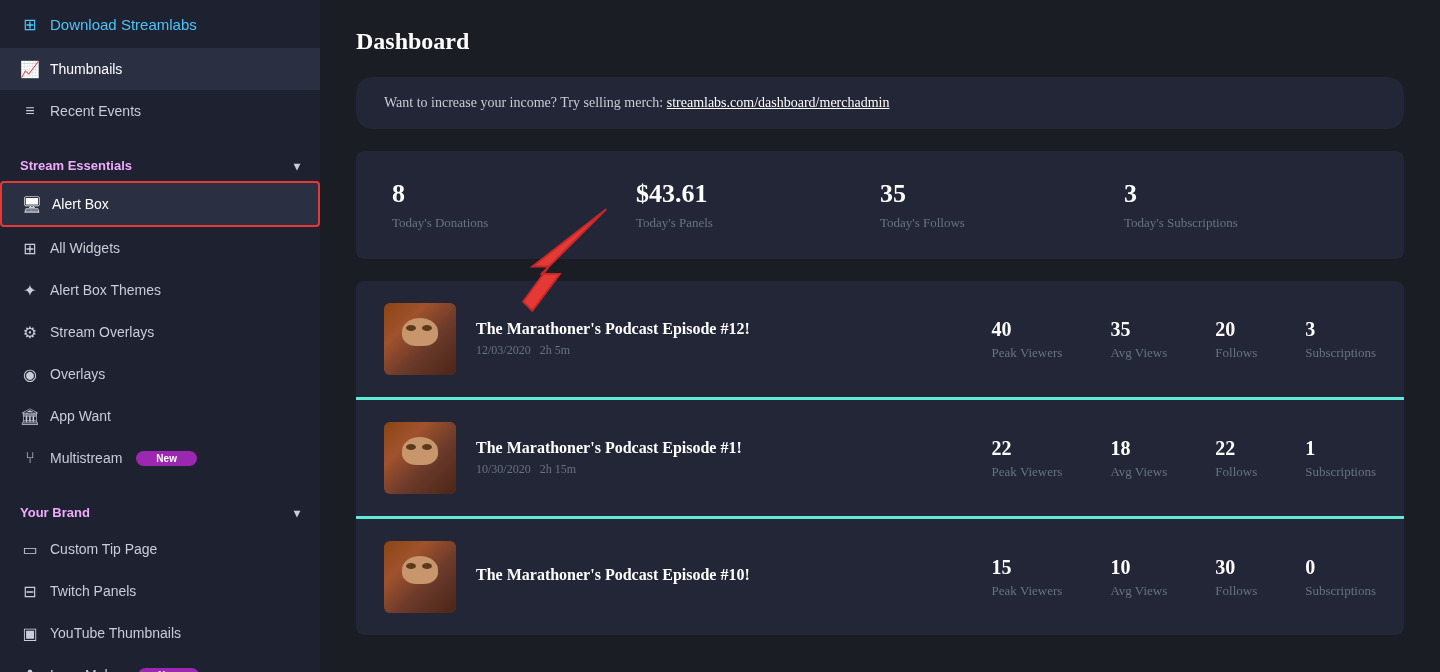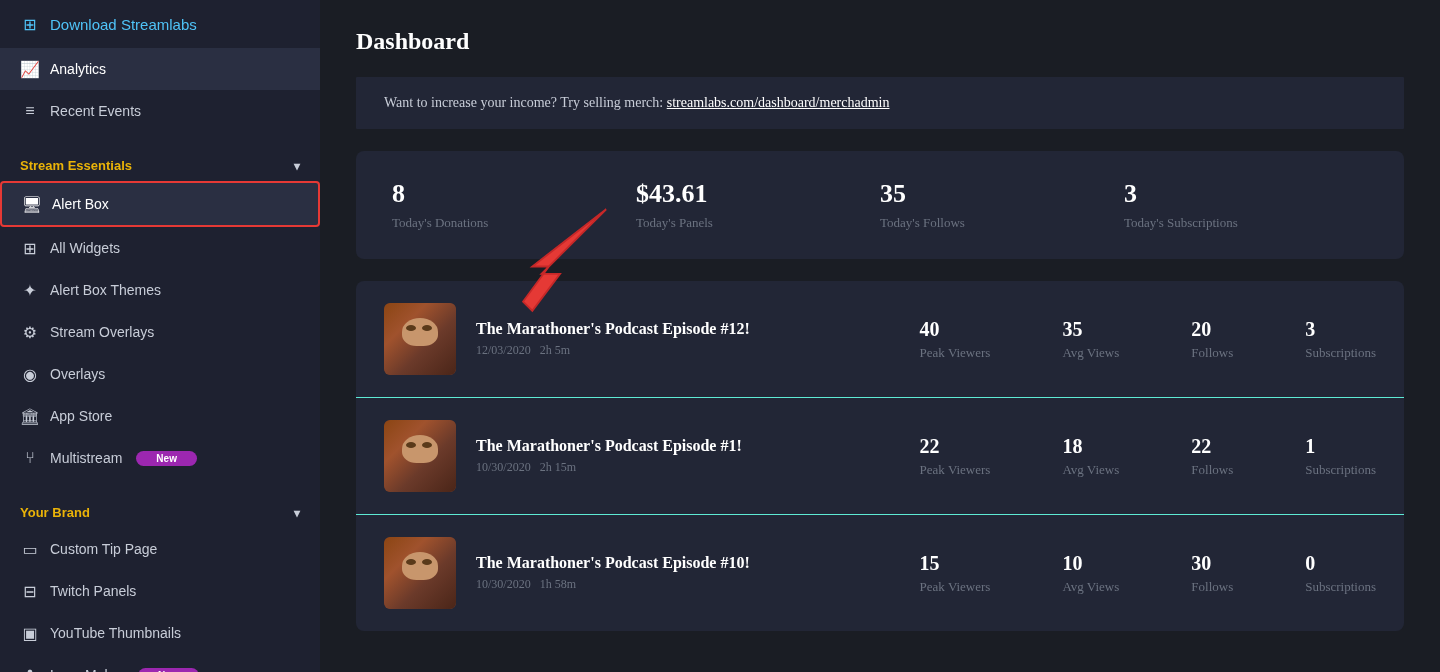--- a/index.html
+++ b/index.html
@@ -51,21 +51,21 @@
       border-radius: 4px;
     }
 
     .sidebar-section-header {
       display: flex;
       align-items: center;
       justify-content: space-between;
       padding: 14px 20px 8px 20px;
       font-size: 13px;
       font-weight: 700;
-      color: #eab308;
+      color: #f0abfc;
       text-transform: none;
       letter-spacing: 0;
     }
 
     .sidebar-divider {
       height: 1px;
       background: #2a2f42;
       margin: 6px 0;
     }
 
@@ -101,21 +101,21 @@
     .page-title {
       font-size: 24px;
       font-weight: 600;
       color: #fff;
       margin-bottom: 22px;
     }
 
     
     .banner {
       background: #222636;
-      border-radius: 1px;
+      border-radius: 16px;
       padding: 18px 28px;
       margin-bottom: 22px;
       font-size: 14px;
       color: #c8cdd8;
     }
     .banner a {
       color: #fff;
       text-decoration: underline;
     }
 
@@ -146,21 +146,21 @@
     .streams-container {
       background: #222636;
       border-radius: 8px;
       padding: 0;
       overflow: hidden;
     }
     .stream-row {
       display: flex;
       align-items: center;
       padding: 22px 28px;
-      border-bottom: 1px solid #5eead4;
+      border-bottom: 3px solid #5eead4;
       gap: 20px;
     }
     .stream-row:last-child {
       border-bottom: none;
     }
     .stream-thumb {
       width: 72px;
       height: 72px;
       border-radius: 6px;
       background: #6b3a2a;
@@ -209,21 +209,21 @@
       overflow: hidden;
       text-overflow: ellipsis;
     }
     .stream-meta {
       font-size: 12px;
       color: #6b7280;
     }
 
     .stream-stats {
       display: flex;
-      gap: 72px;
+      gap: 48px;
     }
     .stream-stat {
       text-align: left;
     }
     .stream-stat-value {
       font-size: 20px;
       font-weight: 700;
       color: #fff;
       margin-bottom: 4px;
     }
@@ -258,21 +258,21 @@
 
 <nav class="sidebar">
 
   <div class="sidebar-top-item">
     <span class="icon">⊞</span>
     <span>Download Streamlabs</span>
   </div>
 
   <div class="sidebar-item" style="background:#2a2f42; color:#fff;">
     <span class="icon">📈</span>
-    <span>Analytics</span>
+    <span>Thumbnails</span>
   </div>
 
   <div class="sidebar-item">
     <span class="icon">≡</span>
     <span>Recent Events</span>
   </div>
 
   <div class="sidebar-divider"></div>
 
   <div class="sidebar-section-header">
@@ -300,21 +300,21 @@
     <span>Stream Overlays</span>
   </div>
 
   <div class="sidebar-item">
     <span class="icon">◉</span>
     <span>Overlays</span>
   </div>
 
   <div class="sidebar-item">
     <span class="icon">🏛</span>
-    <span>App Store</span>
+    <span>App Want</span>
   </div>
 
   <div class="sidebar-item">
     <span class="icon">⑂</span>
     <span>Multistream</span>
     <span class="badge-new">New</span>
   </div>
 
   <div class="sidebar-divider"></div>
 
@@ -429,21 +429,20 @@
         </div>
       </div>
     </div>
 
     <div class="stream-row">
       <div class="stream-thumb">
         <div class="anime-face"></div>
       </div>
       <div class="stream-info">
         <div class="stream-title">The Marathoner's Podcast Episode #10!</div>
-        <div class="stream-meta">10/30/2020&nbsp;&nbsp;&nbsp;1h 58m</div>
       </div>
       <div class="stream-stats">
         <div class="stream-stat">
           <div class="stream-stat-value">15</div>
           <div class="stream-stat-label">Peak Viewers</div>
         </div>
         <div class="stream-stat">
           <div class="stream-stat-value">10</div>
           <div class="stream-stat-label">Avg Views</div>
         </div>

